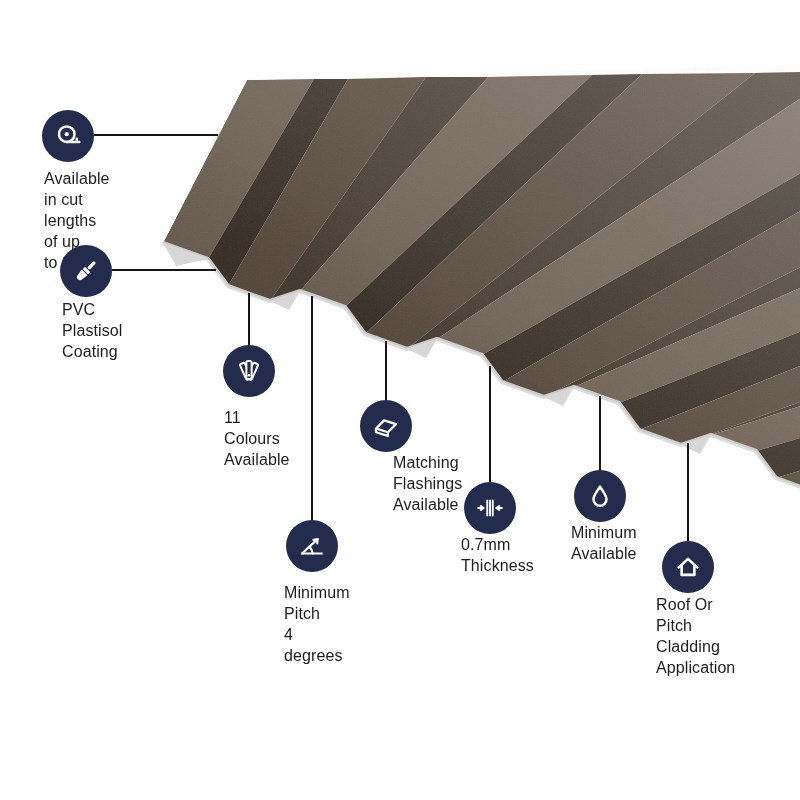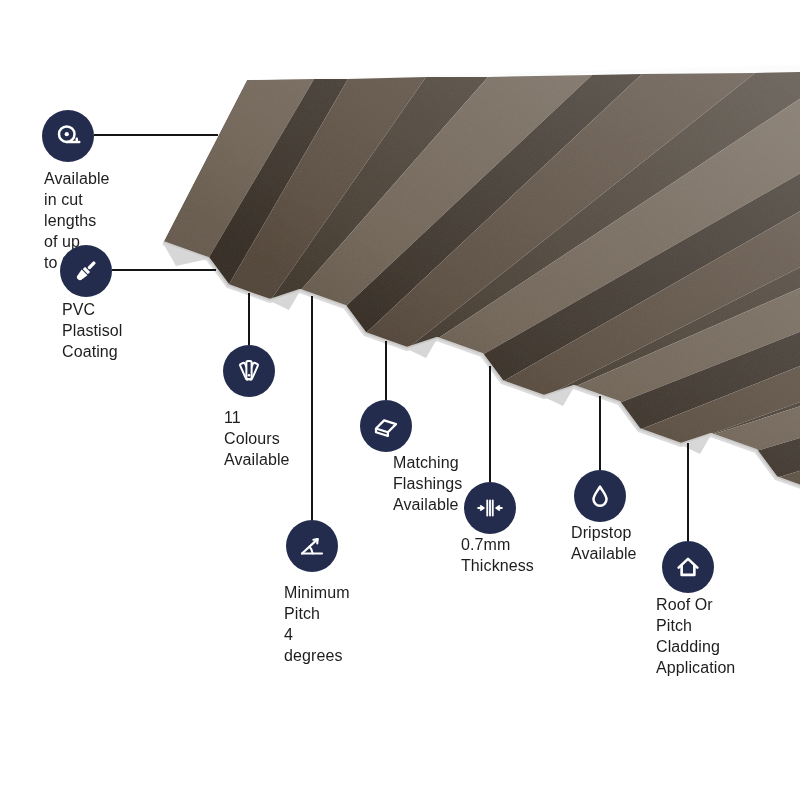--- a/index.html
+++ b/index.html
@@ -203,21 +203,21 @@
 Thickness</div>
   </div>
 
   <div class="callout">
     <div class="line v" style="left:599px;top:396px;height:74px;"></div>
     <div class="icon-circle" style="left:574px;top:470px;">
       <svg width="30" height="30" viewBox="0 0 24 24">
         <path d="M12,4.5 C10,8 6.8,11.5 6.8,14.6 a5.2,5.2 0 0 0 10.4,0 C17.2,11.5 14,8 12,4.5 Z" fill="none" stroke="#fff" stroke-width="2" stroke-linejoin="round"></path>
       </svg>
     </div>
-    <div class="label" style="left:571px;top:522px;">Dripstop
+    <div class="label" style="left:571px;top:522px;">Minimum
 Available</div>
   </div>
 
   <div class="callout">
     <div class="line v" style="left:687px;top:443px;height:98px;"></div>
     <div class="icon-circle" style="left:662px;top:541px;">
       <svg width="30" height="30" viewBox="0 0 24 24">
         <g stroke="#fff" stroke-width="2.1" fill="none" stroke-linejoin="round" stroke-linecap="round">
           <path d="M4.5,12.5 L12,5.5 L19.5,12.5"></path>
           <path d="M6.9,10.8 V18.3 H17.1 V10.8"></path>

